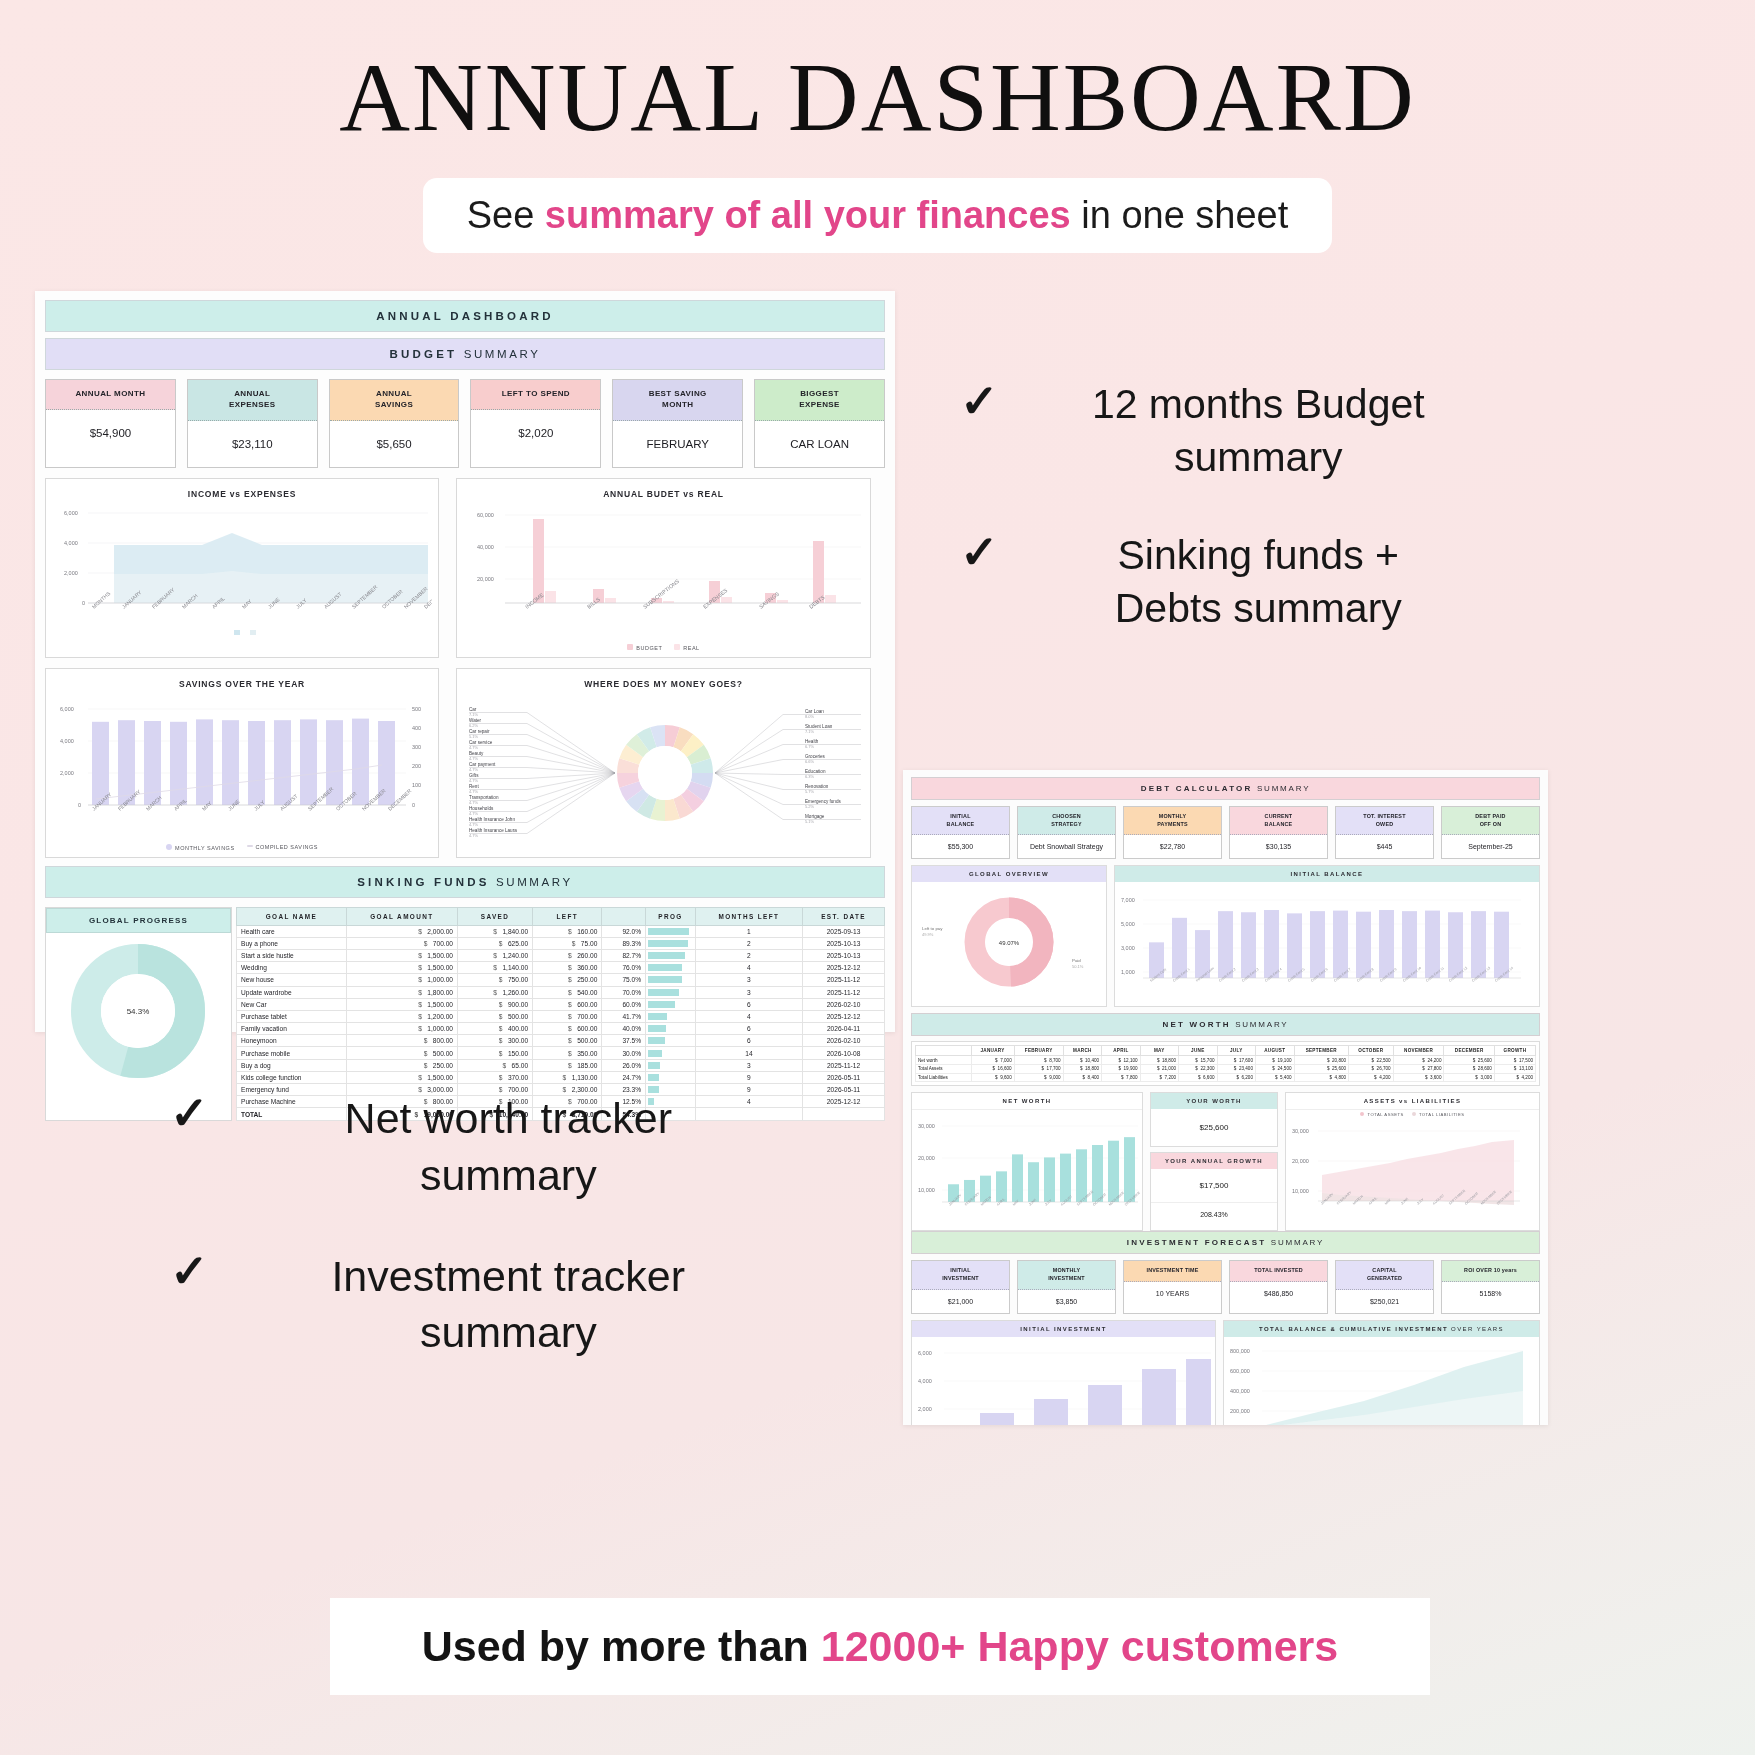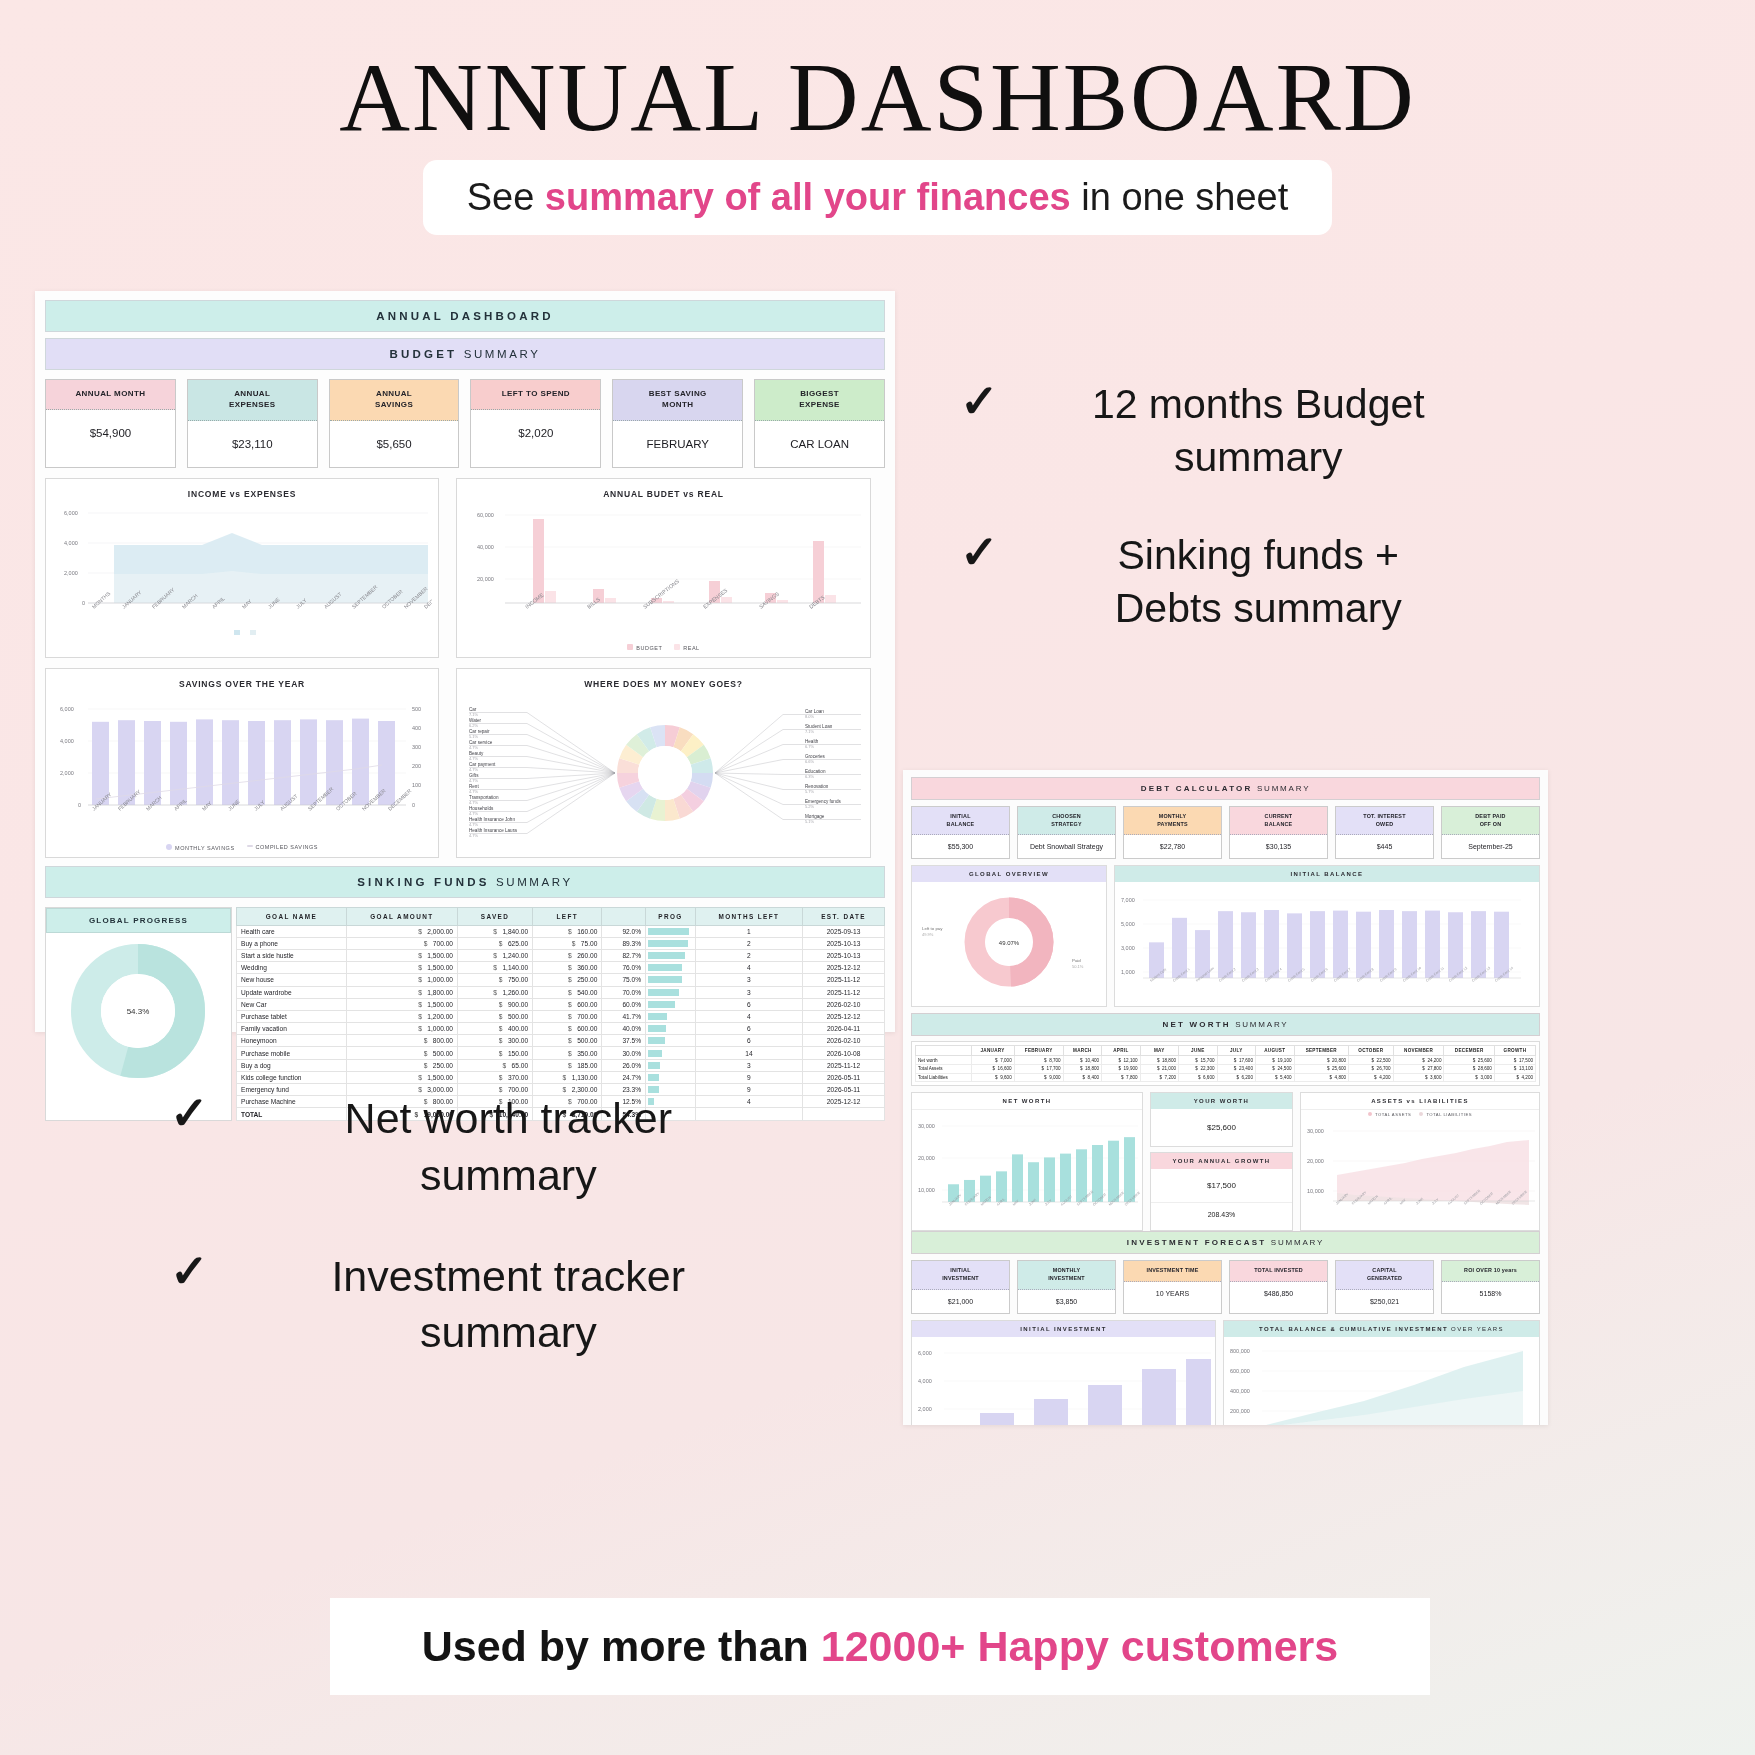--- a/index.html
+++ b/index.html
@@ -8,21 +8,21 @@
     font-family: "Liberation Sans", sans-serif;
     background: linear-gradient(160deg,#fbe7e6 0%, #fae6e6 40%, #f7e6e6 70%, #eef2ee 100%);
     position: relative; overflow: hidden;
   }
   
   .hero-title{
     text-align:center; font-family:"Liberation Serif", serif;
     font-size:98px; letter-spacing:2px; color:#100f0f; font-weight:400;
     margin-top:48px; line-height:1;
   }
-  .hero-sub-wrap{ display:flex; justify-content:center; margin-top:14px;}
+  .hero-sub-wrap{ display:flex; justify-content:center; margin-top:32px;}
   .hero-sub{
     background:#fff; border-radius:14px; padding:16px 44px;
     font-size:38px; color:#1b1b1b; font-weight:600; white-space:nowrap;
   }
   .hero-sub .pink{ color:#e2468a; font-weight:800;}
   .hero-sub .light{ font-weight:400;}
 
   
   .sheet-left{
     position:absolute; left:35px; top:291px; width:860px; height:741px;
@@ -842,21 +842,21 @@
             <text transform="translate(118,96) rotate(-42)">JUNE</text>
             <text transform="translate(134,96) rotate(-42)">JULY</text>
             <text transform="translate(150,96) rotate(-42)">AUGUST</text>
             <text transform="translate(166,96) rotate(-42)">SEPTEMBER</text>
             <text transform="translate(182,96) rotate(-42)">OCTOBER</text>
             <text transform="translate(198,96) rotate(-42)">NOVEMBER</text>
             <text transform="translate(214,96) rotate(-42)">DECEMBER</text>
           </g>
       </svg>
     </div>
-    <div style="width:143px;display:flex;flex-direction:column;gap:5px">
+    <div style="width:128px;display:flex;flex-direction:column;gap:5px">
       <div class="mini-card">
         <div class="mini-h b-teal2">YOUR WORTH</div>
         <div style="text-align:center;font-size:8px;padding:14px 0;color:#222">$25,600</div>
       </div>
       <div class="mini-card">
         <div class="mini-h b-pink">YOUR ANNUAL GROWTH</div>
         <div style="text-align:center;font-size:8px;padding:12px 0;color:#222">$17,500</div>
         <div style="text-align:center;font-size:7px;padding:8px 0 12px;color:#222;border-top:1px solid #eee">208.43%</div>
       </div>
     </div>

